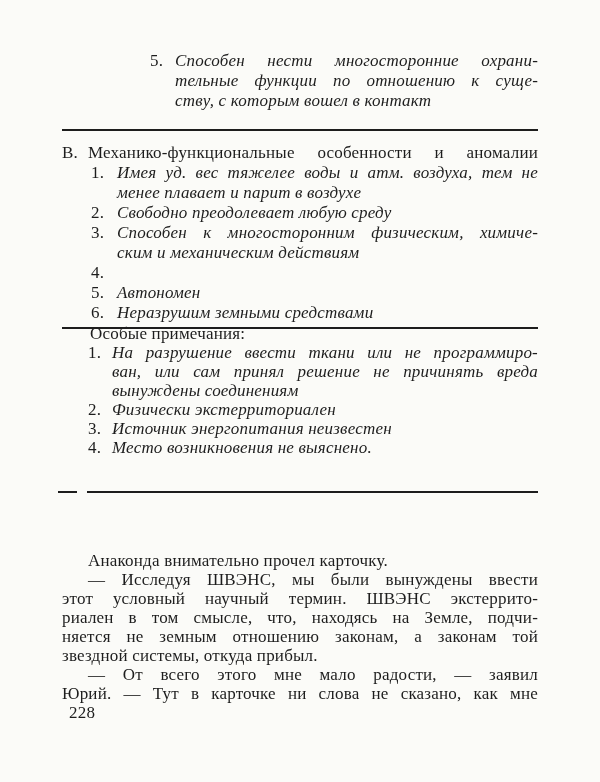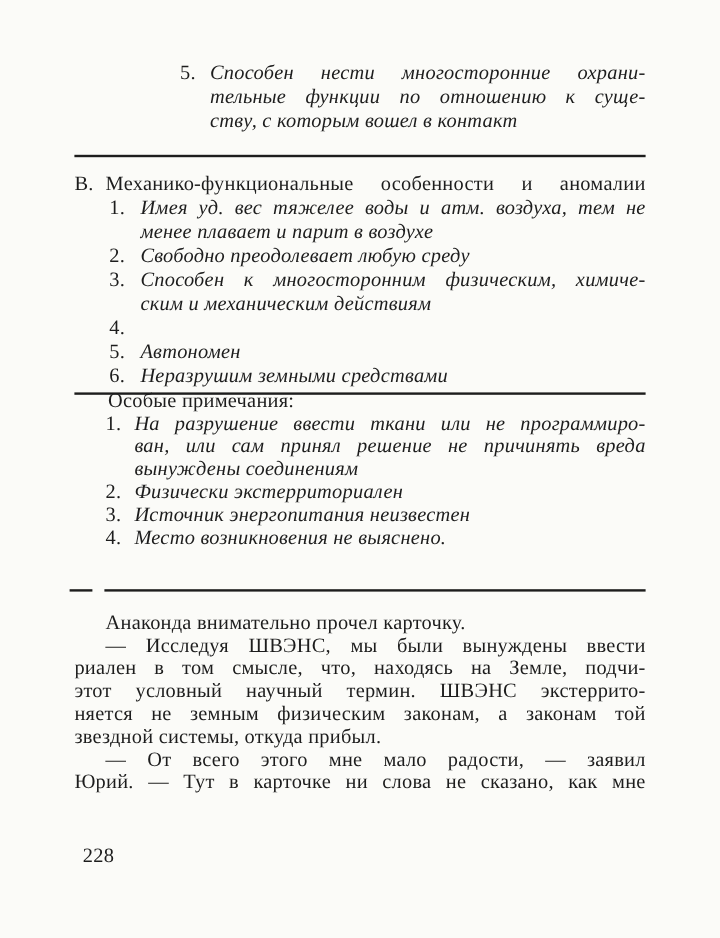--- a/index.html
+++ b/index.html
@@ -23,21 +23,21 @@
   .topblock { padding-left:88px; line-height:20px; }
   .topblock .num { width:25px; }
   .secb { line-height:20px; }
   .secb .hrow .num { width:26px; }
   .b-item { padding-left:29px; }
   .b-item .num { width:26px; }
   .notes { line-height:19px; }
   .notes-title { padding-left:28px; font-style:normal; }
   .n-item { padding-left:26px; }
   .n-item .num { width:24px; }
-  .narrative { line-height:19px; }
+  .narrative { line-height:19px;margin-top:42px; }
   .rule3 { position:absolute; left:58px; width:480px; height:3px; display:flex; align-items:center; }
   .dash3 { flex:none; width:19px; height:2px; background:var(--ink); }
   .gap3 { flex:none; width:10px; }
   .line3 { flex:1; height:2px; background:var(--ink); }
   .pagenum { position:absolute; left:69px; top:703px; line-height:20px; }
 </style>
 </head>
 <body>
 
 <div class="page">
@@ -134,23 +134,23 @@
     <span class="gap3"></span>
     <span class="line3"></span>
   </div>
 
   <div class="col narrative" style="top:509px">
     <div class="para">
         <div class="ln ind">Анаконда внимательно прочел карточку.</div>
       </div>
     <div class="para">
         <div class="ln just ind">— Исследуя ШВЭНС, мы были вынуждены ввести</div>
+        <div class="ln just">этот условный научный термин. ШВЭНС экстеррито-</div>
         <div class="ln just">риален в том смысле, что, находясь на Земле, подчи-</div>
-        <div class="ln just">этот условный научный термин. ШВЭНС экстеррито-</div>
-        <div class="ln just">няется не земным физическим законам, а законам той</div>
+        <div class="ln just">няется не земным отношению законам, а законам той</div>
         <div class="ln">звездной системы, откуда прибыл.</div>
       </div>
     <div class="para">
         <div class="ln just ind">— От всего этого мне мало радости, — заявил</div>
         <div class="ln just">Юрий. — Тут в карточке ни слова не сказано, как мне</div>
       </div>
   </div>
 
   <div class="pagenum">228</div>
 

